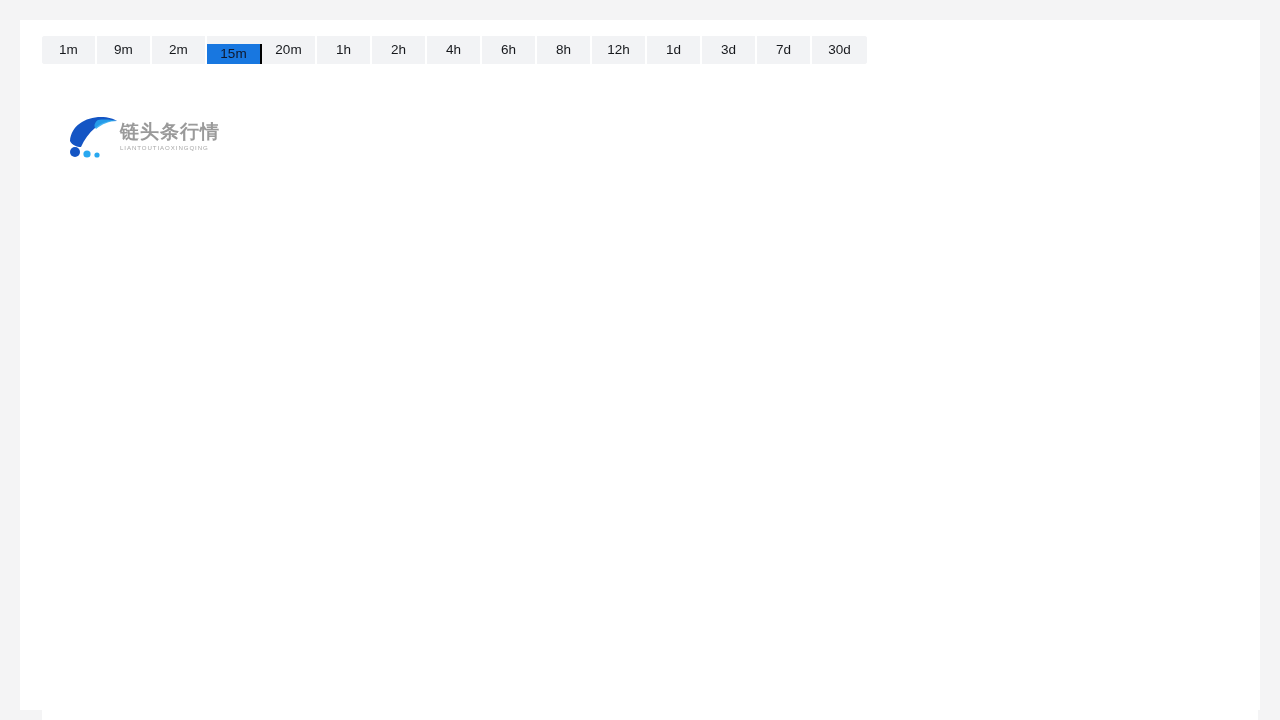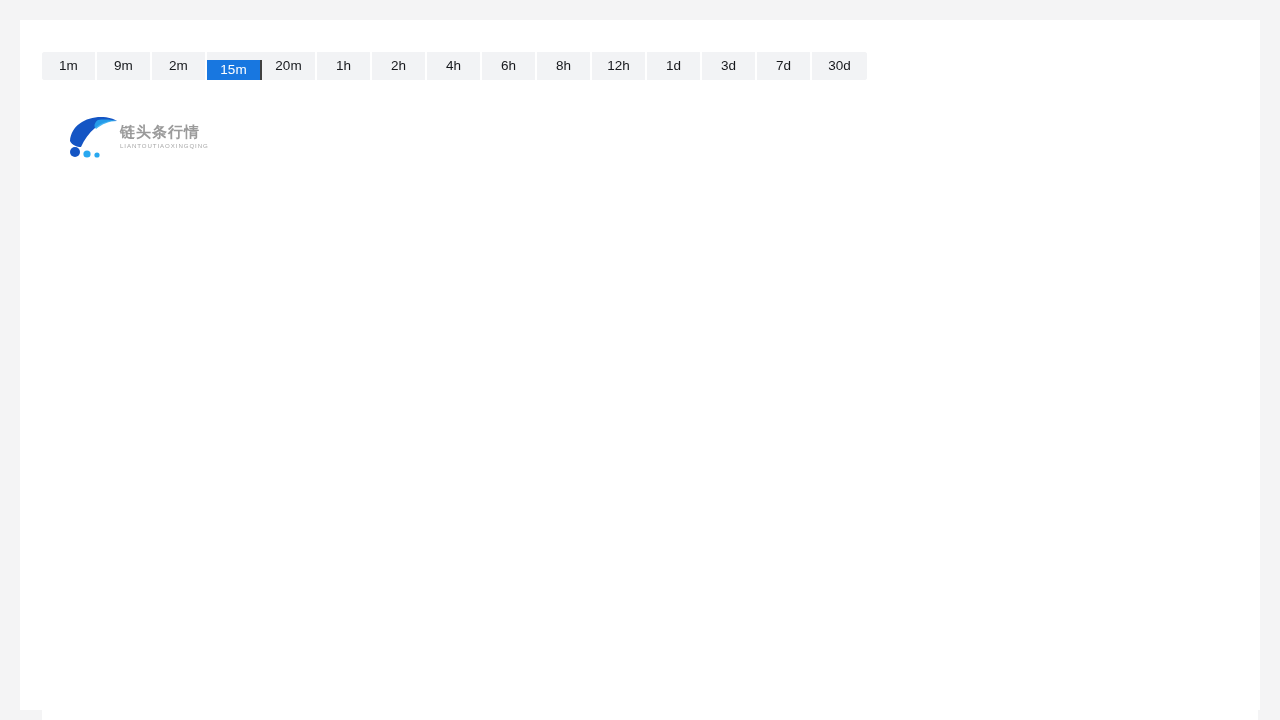--- a/index.html
+++ b/index.html
@@ -31,21 +31,21 @@
     top: 20px;
     width: 1240px;
     height: 690px;
     background: #ffffff;
   }
 
   
   .timeframe-bar {
     position: absolute;
     left: 22px;
-    top: 32px;
+    top: 16px;
     height: 28px;
     display: flex;
     align-items: stretch;
     background: #f2f3f5;
     border-radius: 3px;
     overflow: hidden;
   }
 
   .tf-item {
     min-width: 55px;
@@ -60,22 +60,22 @@
     border-right: 2px solid #ffffff;
     cursor: pointer;
     user-select: none;
     box-sizing: border-box;
   }
   .tf-item:last-child {
     border-right: none;
   }
   .tf-item.active {
     background: #1877e0;
-    color: #ffffff;
-    border-right: 2px solid #404040;
+    color: #0f172a;
+    border-right: 2px solid #000000;
     margin-top: 8px;
   }
 
   
   .logo {
     position: absolute;
     left: 48px;
     top: 93px;
     width: 165px;
     height: 48px;
@@ -91,21 +91,21 @@
   .logo-mark svg {
     display: block;
   }
   .logo-text {
     margin-left: 2px;
     display: flex;
     flex-direction: column;
     justify-content: center;
   }
   .logo-cn {
-    font-size: 15px;
+    font-size: 19px;
     font-weight: bold;
     letter-spacing: 1px;
     color: #9a9a9a;
     line-height: 1.05;
     white-space: nowrap;
   }
   .logo-pinyin {
     font-size: 6px;
     letter-spacing: 0.9px;
     color: #a8a8a8;

